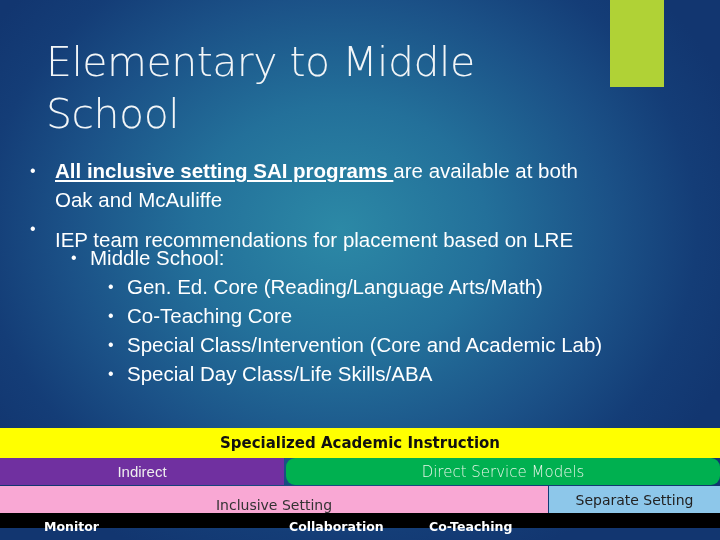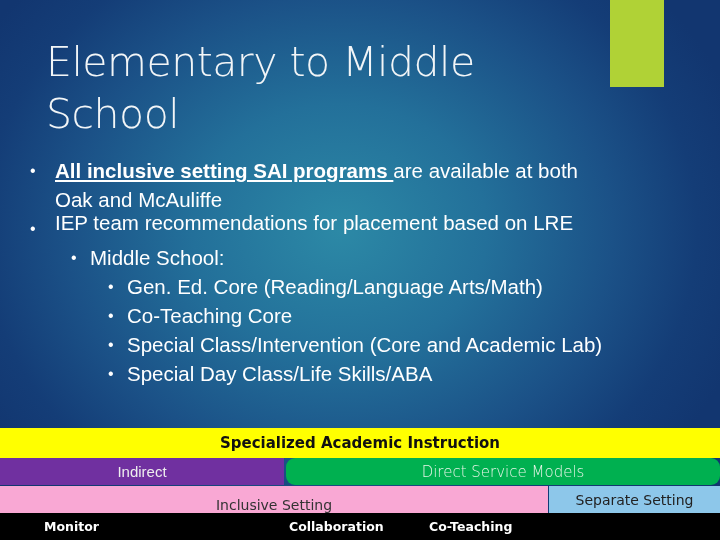--- a/index.html
+++ b/index.html
@@ -18,40 +18,40 @@
     .bullets { position:absolute; left:0; top:156px; width:720px; }
     .b { position:absolute; font-size:20.5px; line-height:29px; color:#fff; white-space:nowrap; }
     .dot { position:absolute; font-size:16px; }
     .u { text-decoration:underline; font-weight:bold;text-align:center; }
     .band { position:absolute; display:flex; align-items:center; justify-content:center; box-sizing:border-box; }
     .b-yellow { left:0; top:428px; width:720px; height:30px; background:#ffff00; color:#111; font-family:"DejaVu Sans", sans-serif; font-weight:bold; font-size:15px; }
     .b-purple { left:0; top:458px; width:284px; height:27px; background:#7030a0; color:#eee; font-family:Liberation Sans, sans-serif; font-size:15px; font-weight:200; }
     .b-green { left:286px; top:458px; width:434px; height:27px; background:#00b050; color:#e8f5e8; font-family:"DejaVu Sans", sans-serif; font-size:15px; font-weight:200;border-radius:9px; }
     .b-orange { left:0; top:486px; width:548px; height:37px; background:#f9a8d4; color:#333; font-family:"DejaVu Sans", sans-serif; font-size:14px; }
     .b-blue { left:549px; top:486px; width:171px; height:27px; background:#8dc7ea; color:#222; font-family:"DejaVu Sans", sans-serif; font-size:14px; }
-    .b-black { left:0; top:513px; width:720px; height:27px; background:#000; }
+    .b-black { left:0; top:513px; width:720px; height:15px; background:#000; }
     .lbl { position:absolute; top:0; height:27px; line-height:27px; color:#fff; font-family:"DejaVu Sans", sans-serif; font-weight:bold; font-size:12.5px; white-space:nowrap; }
   </style>
 </head>
 <body>
 
 <div class="accent-bar"></div>
 
 <div class="title">
   <div>Elementary to Middle</div>
   <div>School</div>
 </div>
 
 <div class="bullets">
   <span class="dot" style="left:30px;top:6px;">•</span>
   <div class="b" style="left:55px;top:0;"><span class="u">All inclusive setting SAI programs </span><span>are available at both</span></div>
   <div class="b" style="left:55px;top:29px;">Oak and McAuliffe</div>
 
   <span class="dot" style="left:30px;top:64px;">•</span>
-  <div class="b" style="left:55px;top:52px;">IEP team recommendations for placement based on LRE</div>
+  <div class="b" style="left:55px;top:69px;">IEP team recommendations for placement based on LRE</div>
 
   <span class="dot" style="left:71px;top:93px;">•</span>
   <div class="b" style="left:90px;top:87px;">Middle School:</div>
 
   <span class="dot" style="left:108px;top:122px;">•</span>
   <div class="b" style="left:127px;top:116px;">Gen. Ed. Core (Reading/Language Arts/Math)</div>
 
   <span class="dot" style="left:108px;top:151px;">•</span>
   <div class="b" style="left:127px;top:145px;">Co-Teaching Core</div>
 

